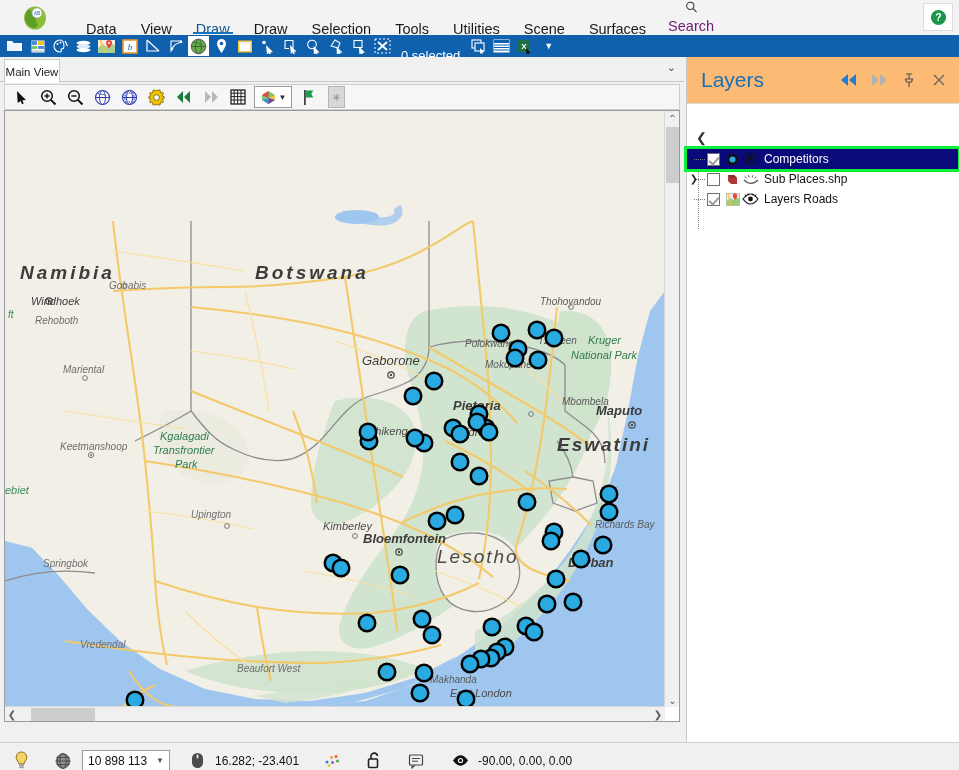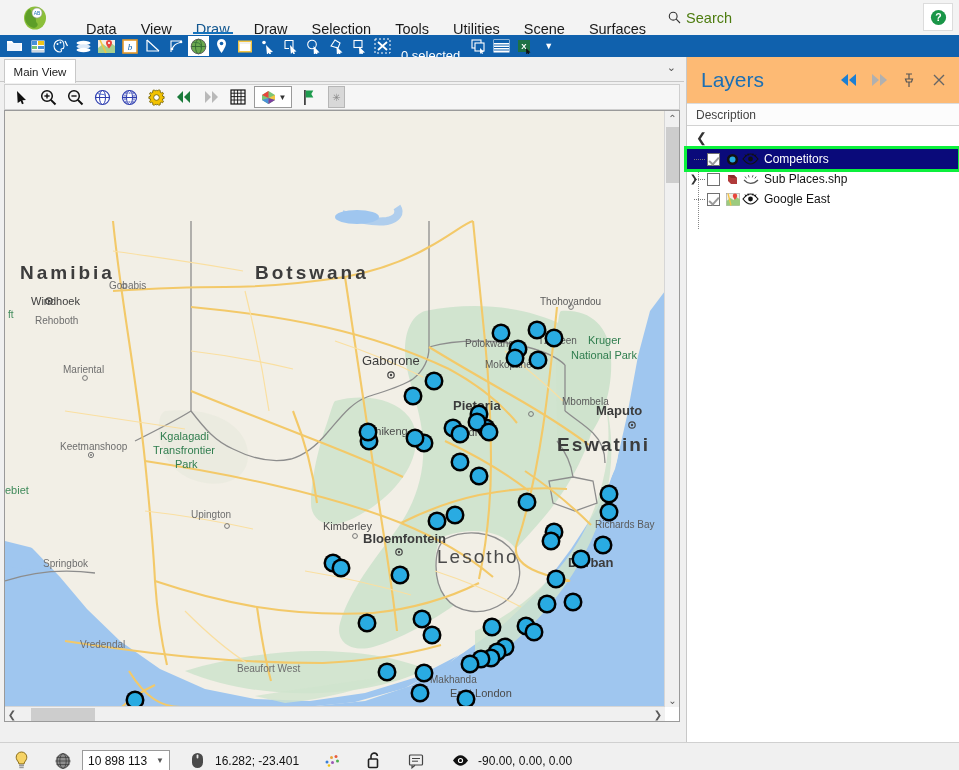--- a/index.html
+++ b/index.html
@@ -29,21 +29,21 @@
     position: relative; white-space: nowrap;
   }
   .menu-item.first { margin-left: 22px; }
   .menu-item.active { color: #11568f; }
   .menu-item.active::after {
     content: ""; position: absolute; left: 9px; right: 9px; bottom: 0;
     height: 2px; background: #1673bd;
   }
   #menu-search {
     display: flex; align-items: center; gap: 5px;
-    padding: 0 10px; height: 33px; color: #4d7c0f; font-size: 14.5px;
+    padding: 0 10px; height: 33px; color: #701a75; font-size: 14.5px; flex-direction: column;
   }
   #help-btn {
     position: absolute; right: 6px; top: 3px;
     width: 30px; height: 28px; background: #ffffff;
     border: 1px solid #dcdcdc;
     display: flex; align-items: center; justify-content: center;
   }
 
   
   #ribbon {
@@ -64,21 +64,21 @@
   #rb-caret {
     color: #ffffff; font-size: 9px; padding: 0 8px;
   }
 
   
   #tabstrip {
     position: absolute; left: 0; top: 57px; width: 684px; height: 25px;
     background: #f0f0f0; border-bottom: 1px solid #c8c8c8;
   }
   #maintab {
-    position: absolute; left: 4px; top: 2px; width: 72px; height: 24px;
+    position: absolute; left: 4px; top: 2px; width: 56px; height: 24px;
     background: #ffffff; border: 1px solid #c8c8c8; border-bottom: none;
     font-size: 11.5px; color: #222;
     display: flex; align-items: center; justify-content: center;
   }
   #tab-collapse {
     position: absolute; right: 8px; top: 4px;
     color: #555; font-size: 11px;
   }
 
   
@@ -104,21 +104,21 @@
     color: #888; font-size: 10px;
   }
 
   
   #mapwrap {
     position: absolute; left: 4px; top: 110px; width: 676px; height: 612px;
     border: 1px solid #9a9a9a; background: #ffffff; overflow: hidden;
   }
   #map {
     position: absolute; left: 0; top: 0; width: 660px; height: 596px;
-    overflow: hidden; background: #8ab4e8;
+    overflow: hidden; background: #8ab4e8; font-style: italic;
   }
   #map svg { position: absolute; left: 0; top: 0; }
 
   #vscroll {
     position: absolute; right: 0; top: 0; width: 15px; height: 596px;
     background: #f0f0f0; border-left: 1px solid #d6d6d6;
   }
   #hscroll {
     position: absolute; left: 0; bottom: 0; width: 660px; height: 15px;
     background: #f0f0f0; border-top: 1px solid #d6d6d6;
@@ -818,23 +818,20 @@
             <line x1="7" y1="9" x2="7" y2="14" stroke="#555" stroke-width="1.2"></line>
           </svg>
       </div>
       <div class="lh-btn" style="margin-right:6px">
         <svg width="14" height="14" viewBox="0 0 14 14">
             <path d="M2 2l10 10M12 2L2 12" stroke="#666" stroke-width="1.4"></path>
           </svg>
       </div>
     </div>
 
-    <div id="desc-head">
-      <span>Description</span>
-    </div>
 
     <div id="collapse-row">
       <span class="chev">❮</span>
     </div>
 
     <div id="tree">
       <div class="vline" style="height:80px"></div>
 
       <div class="layer-row selected">
         <span class="tw">
@@ -892,21 +889,21 @@
               <path d="M9 0.5a2.2 2.2 0 00-2.2 2.2c0 1.6 2.2 4 2.2 4s2.2-2.4 2.2-4A2.2 2.2 0 009 .5z" fill="#e8453c"></path>
             </svg>
         </span>
         <span class="vis">
           <svg width="17" height="12" viewBox="0 0 17 12">
               <path d="M1 6c2.6-3.4 5-5 7.5-5S13.4 2.6 16 6c-2.6 3.4-5 5-7.5 5S3.6 9.4 1 6z" fill="none" stroke="#111" stroke-width="1.2"></path>
               <circle cx="8.5" cy="6" r="2.4" fill="#111"></circle>
               <path d="M3 1.5l1 1.6M6 .6l.6 1.8M11 .6l-.6 1.8M14 1.5l-1 1.6" stroke="#111" stroke-width="1"></path>
             </svg>
         </span>
-        <span class="lname">Google East</span>
+        <span class="lname">Layers Roads</span>
       </div>
     </div>
   </div>
 
   <div id="statusbar">
     <div class="st-ico" style="margin-left:8px">
       <svg width="17" height="19" viewBox="0 0 17 19">
           <path d="M8.5 1C5.5 1 3.2 3.3 3.2 6.2c0 2.2 1.3 3.6 2.1 4.8.5.8.6 1.3.6 1.9h5.2c0-.6.1-1.1.6-1.9.8-1.2 2.1-2.6 2.1-4.8C13.8 3.3 11.5 1 8.5 1z" fill="#f6d365" stroke="#8a6d1a" stroke-width="1"></path>
           <rect x="6" y="13.5" width="5" height="1.6" fill="#9a9a9a"></rect>
           <rect x="6.3" y="15.6" width="4.4" height="1.6" fill="#9a9a9a"></rect>

